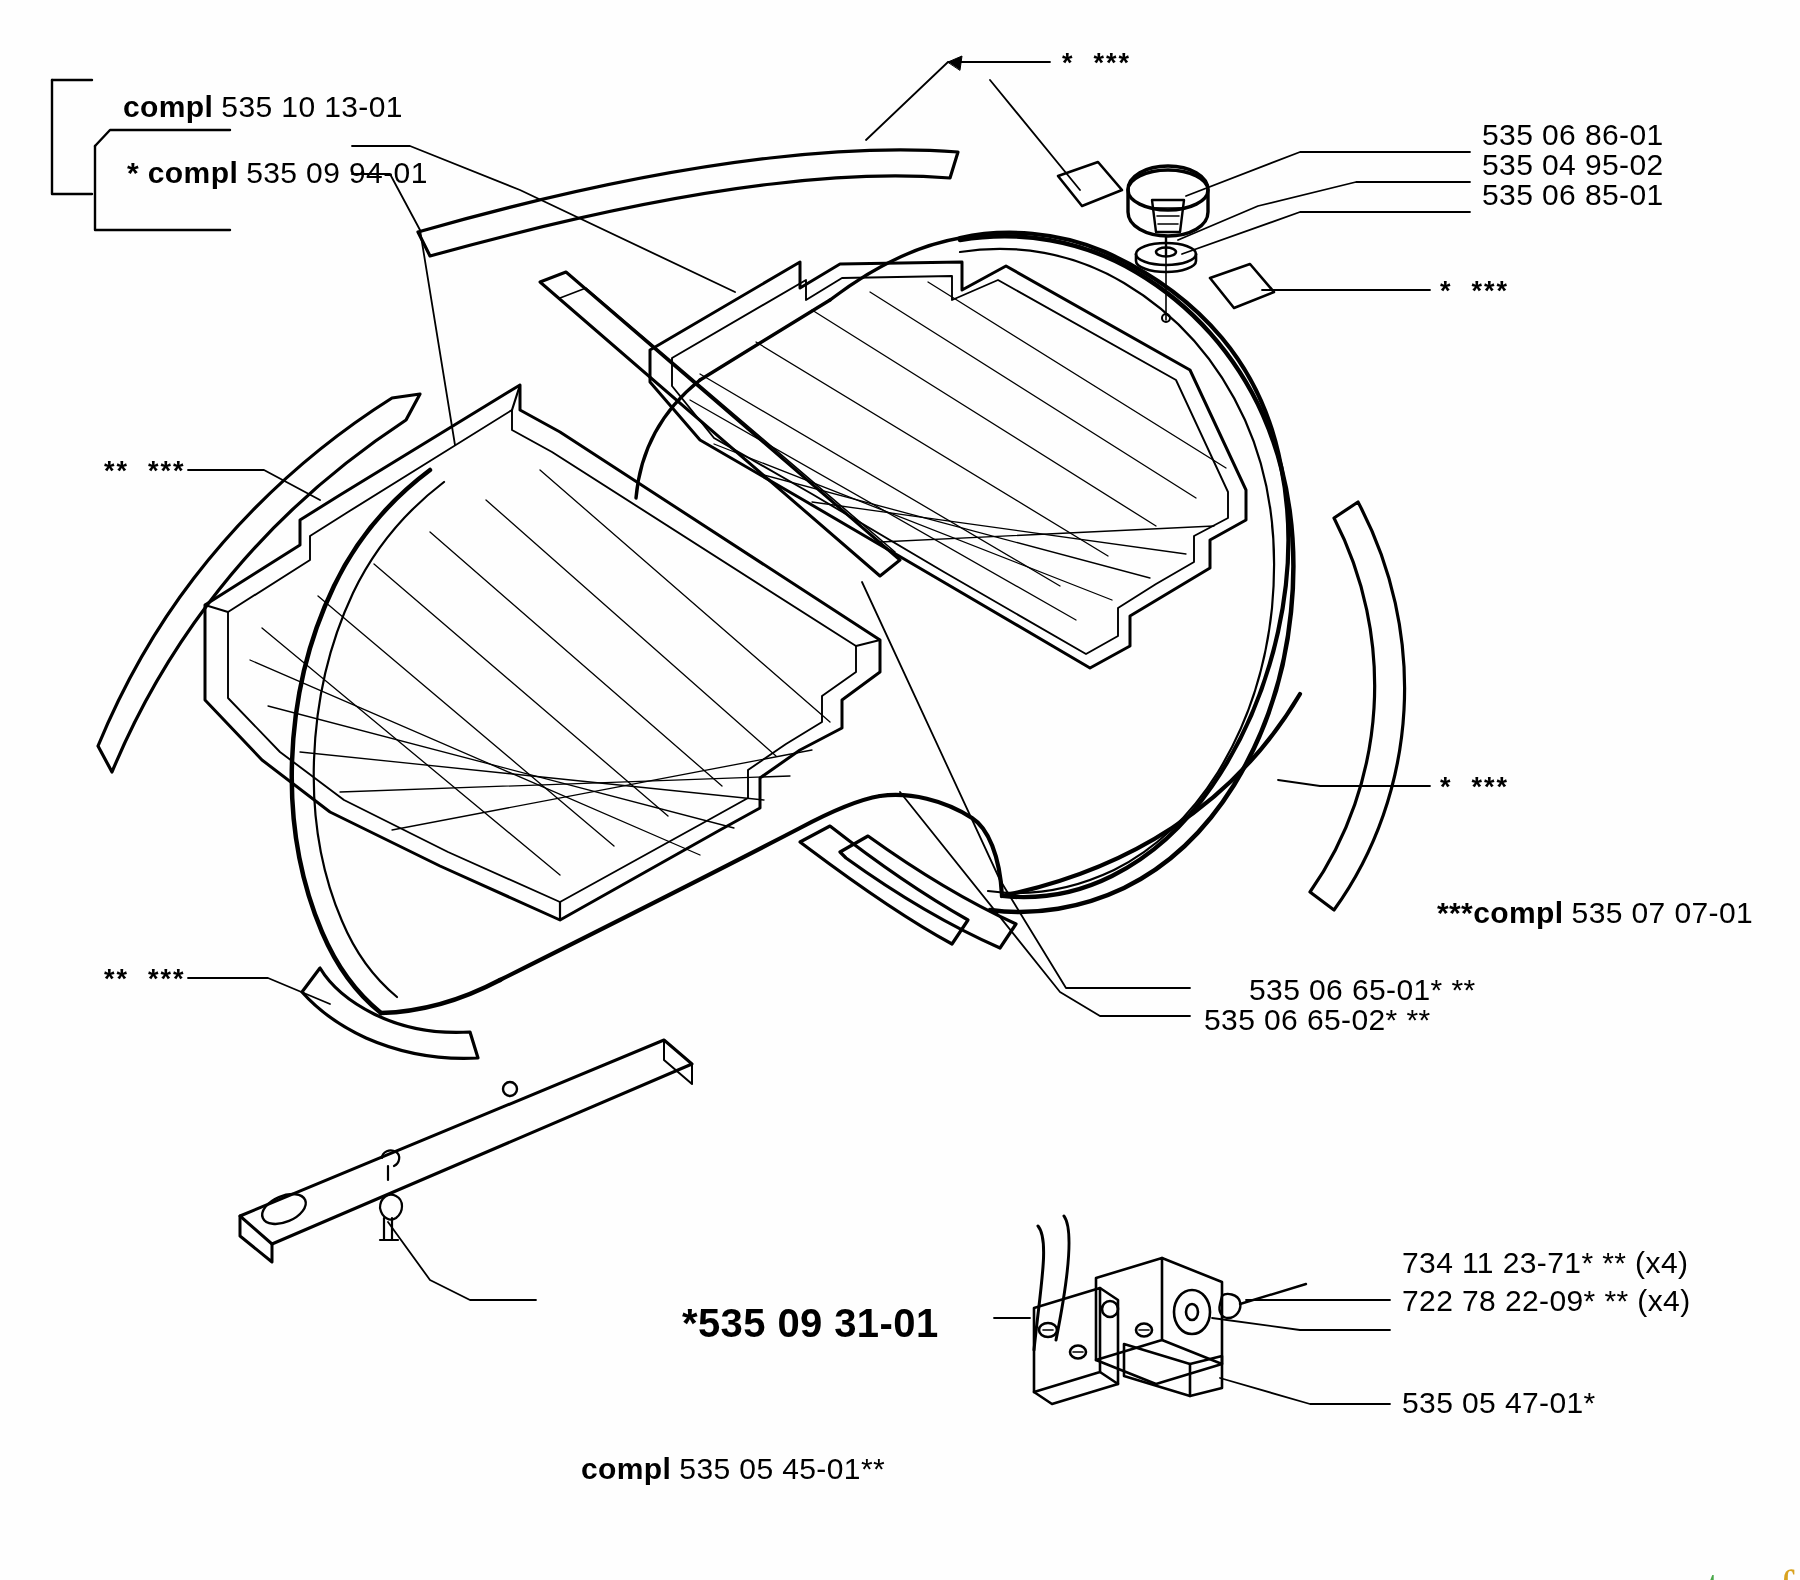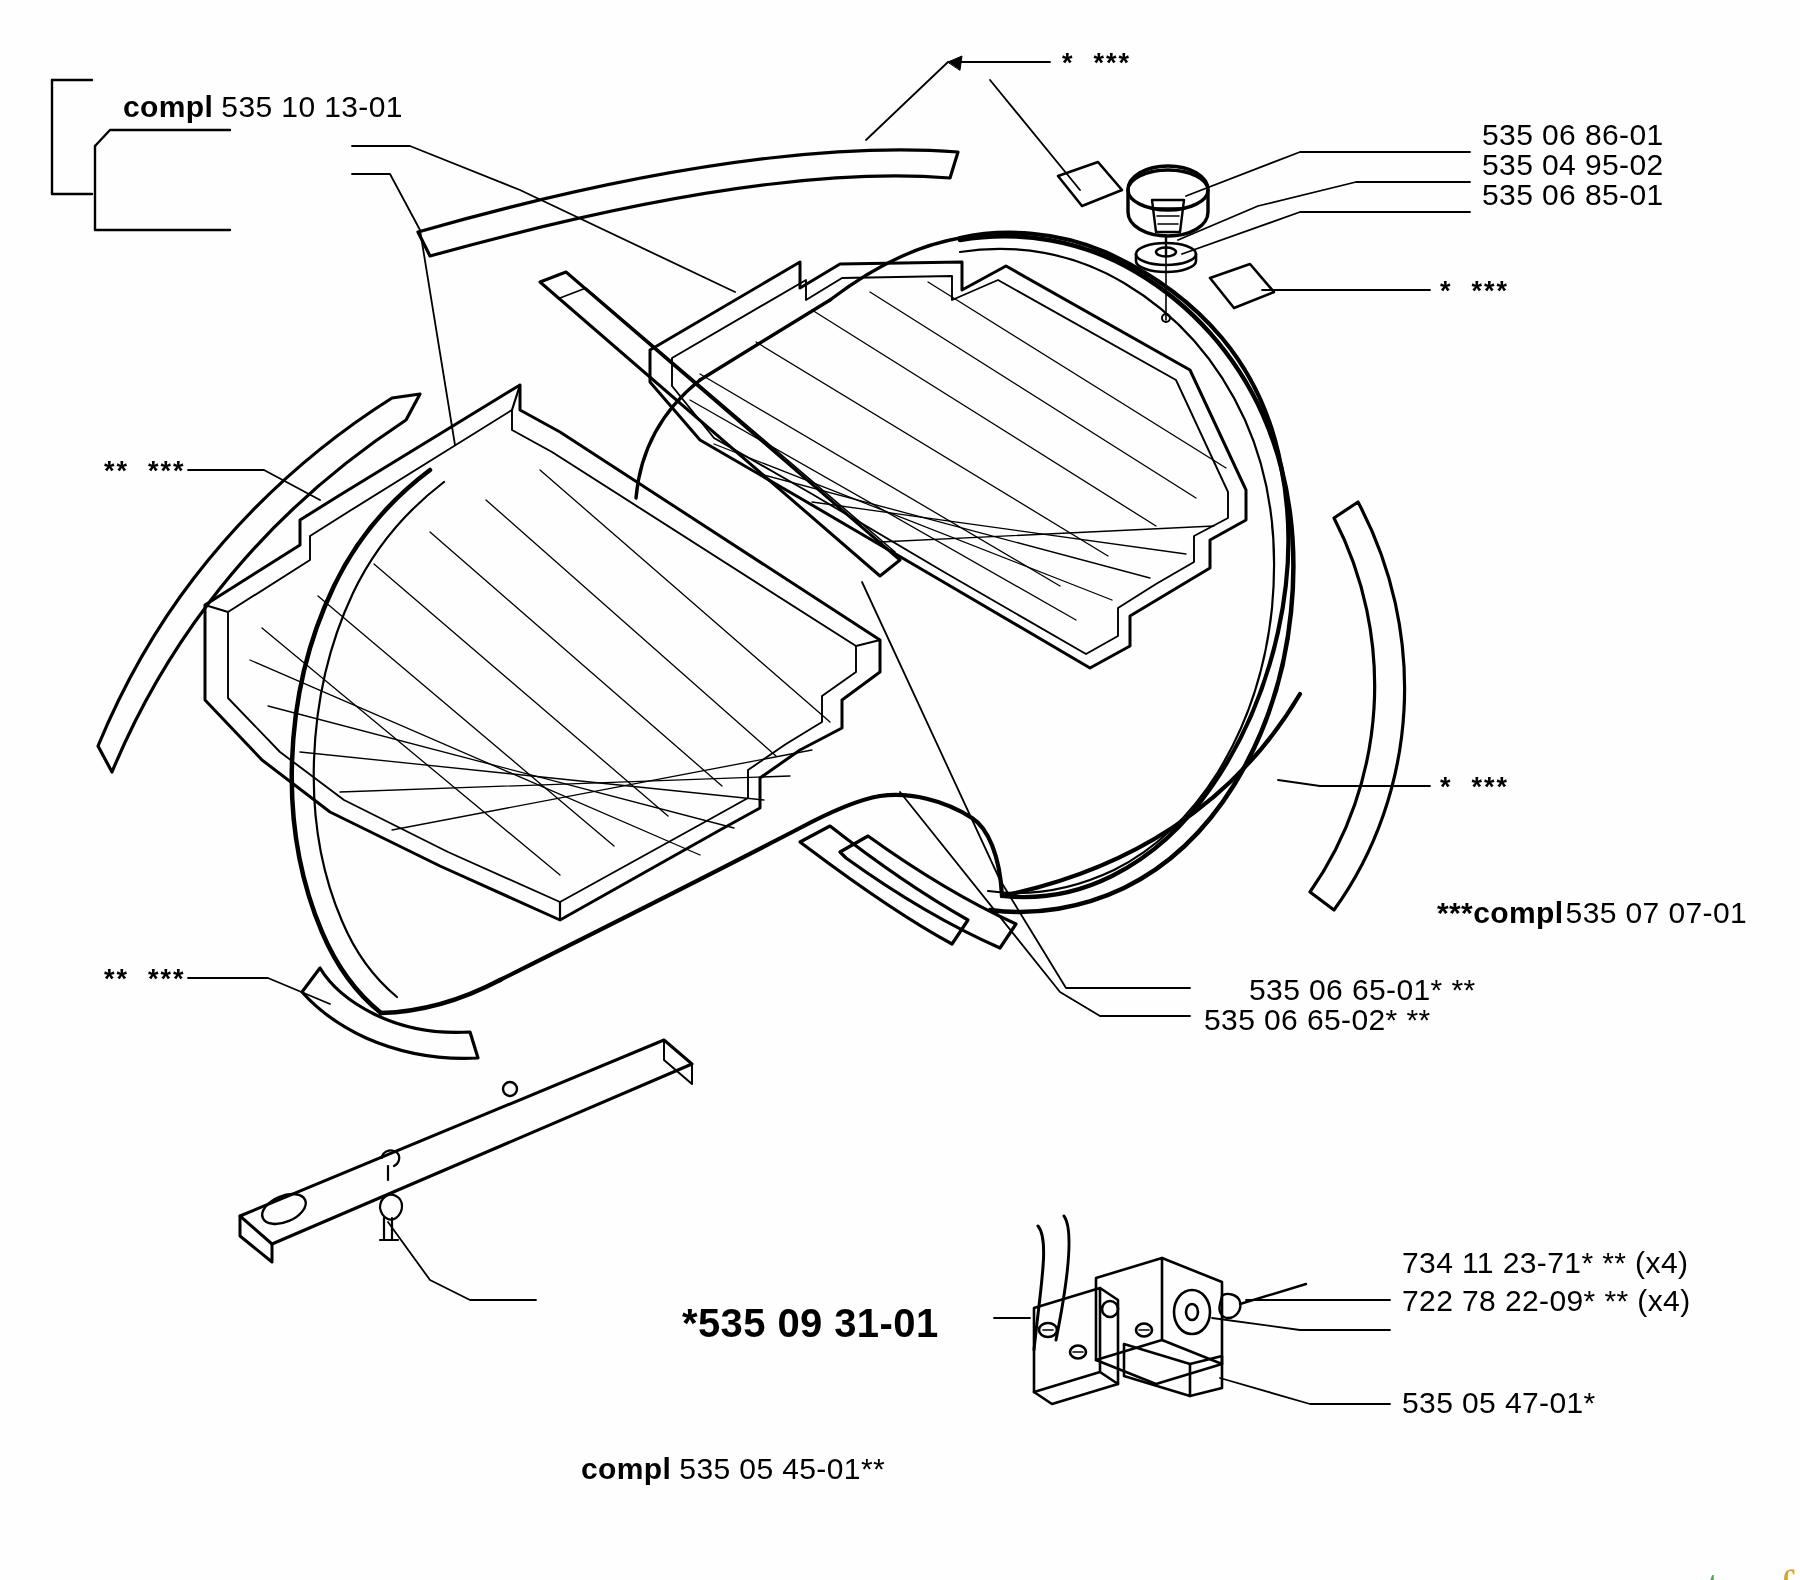--- a/index.html
+++ b/index.html
@@ -365,34 +365,37 @@
         <polyline points="1220,1378 1310,1404 1390,1404"></polyline>
       </g>
 
     </g>
   </svg>
 
   <div class="lbl num" style="left:88px; top:62px;">
     <span class="compl-word">compl</span><span style="margin-left:8px;">535 10 13-01</span>
   </div>
 
+  <div class="lbl num" style="left:92px; top:128px;">
+    <span class="compl-word">* </span><span class="compl-word">compl</span><span style="margin-left:8px;">535 09 94-01</span>
+  </div>
 
 
   <div class="lbl num" style="left:1482px; top:120px;">535 06 86-01</div>
   <div class="lbl num" style="left:1482px; top:150px;">535 04 95-02</div>
   <div class="lbl num" style="left:1482px; top:180px;">535 06 85-01</div>
 
   <div class="lbl ast" style="left:1062px; top:50px;">*  ***</div>
   <div class="lbl ast" style="left:1440px; top:278px;">*  ***</div>
   <div class="lbl ast" style="left:1440px; top:774px;">*  ***</div>
   <div class="lbl ast" style="left:104px; top:458px;">**  ***</div>
   <div class="lbl ast" style="left:104px; top:966px;">**  ***</div>
 
   <div class="lbl num" style="left:1402px; top:868px;">
-    <span class="compl-word">***</span><span class="compl-word">compl</span><span style="margin-left:2px;">535 07 07-01</span>
+    <span class="compl-word">***</span><span class="compl-word">compl</span><span style="margin-left:8px;">535 07 07-01</span>
   </div>
 
   <div class="lbl num" style="left:1204px; top:975px;margin-left:45px;">535 06 65-01* **</div>
   <div class="lbl num" style="left:1204px; top:1005px;">535 06 65-02* **</div>
 
   <div class="lbl num-b" style="left:682px; top:1303px;">*535 09 31-01</div>
 
   <div class="lbl num" style="left:1402px; top:1286px;"><span>722 78 22-09* ** (x4)</span></div>
   <div class="lbl num" style="left:1402px; top:1248px;"><span>734 11 23-71* ** (x4)</span></div>
   <div class="lbl num" style="left:1402px; top:1388px;">535 05 47-01*</div>

